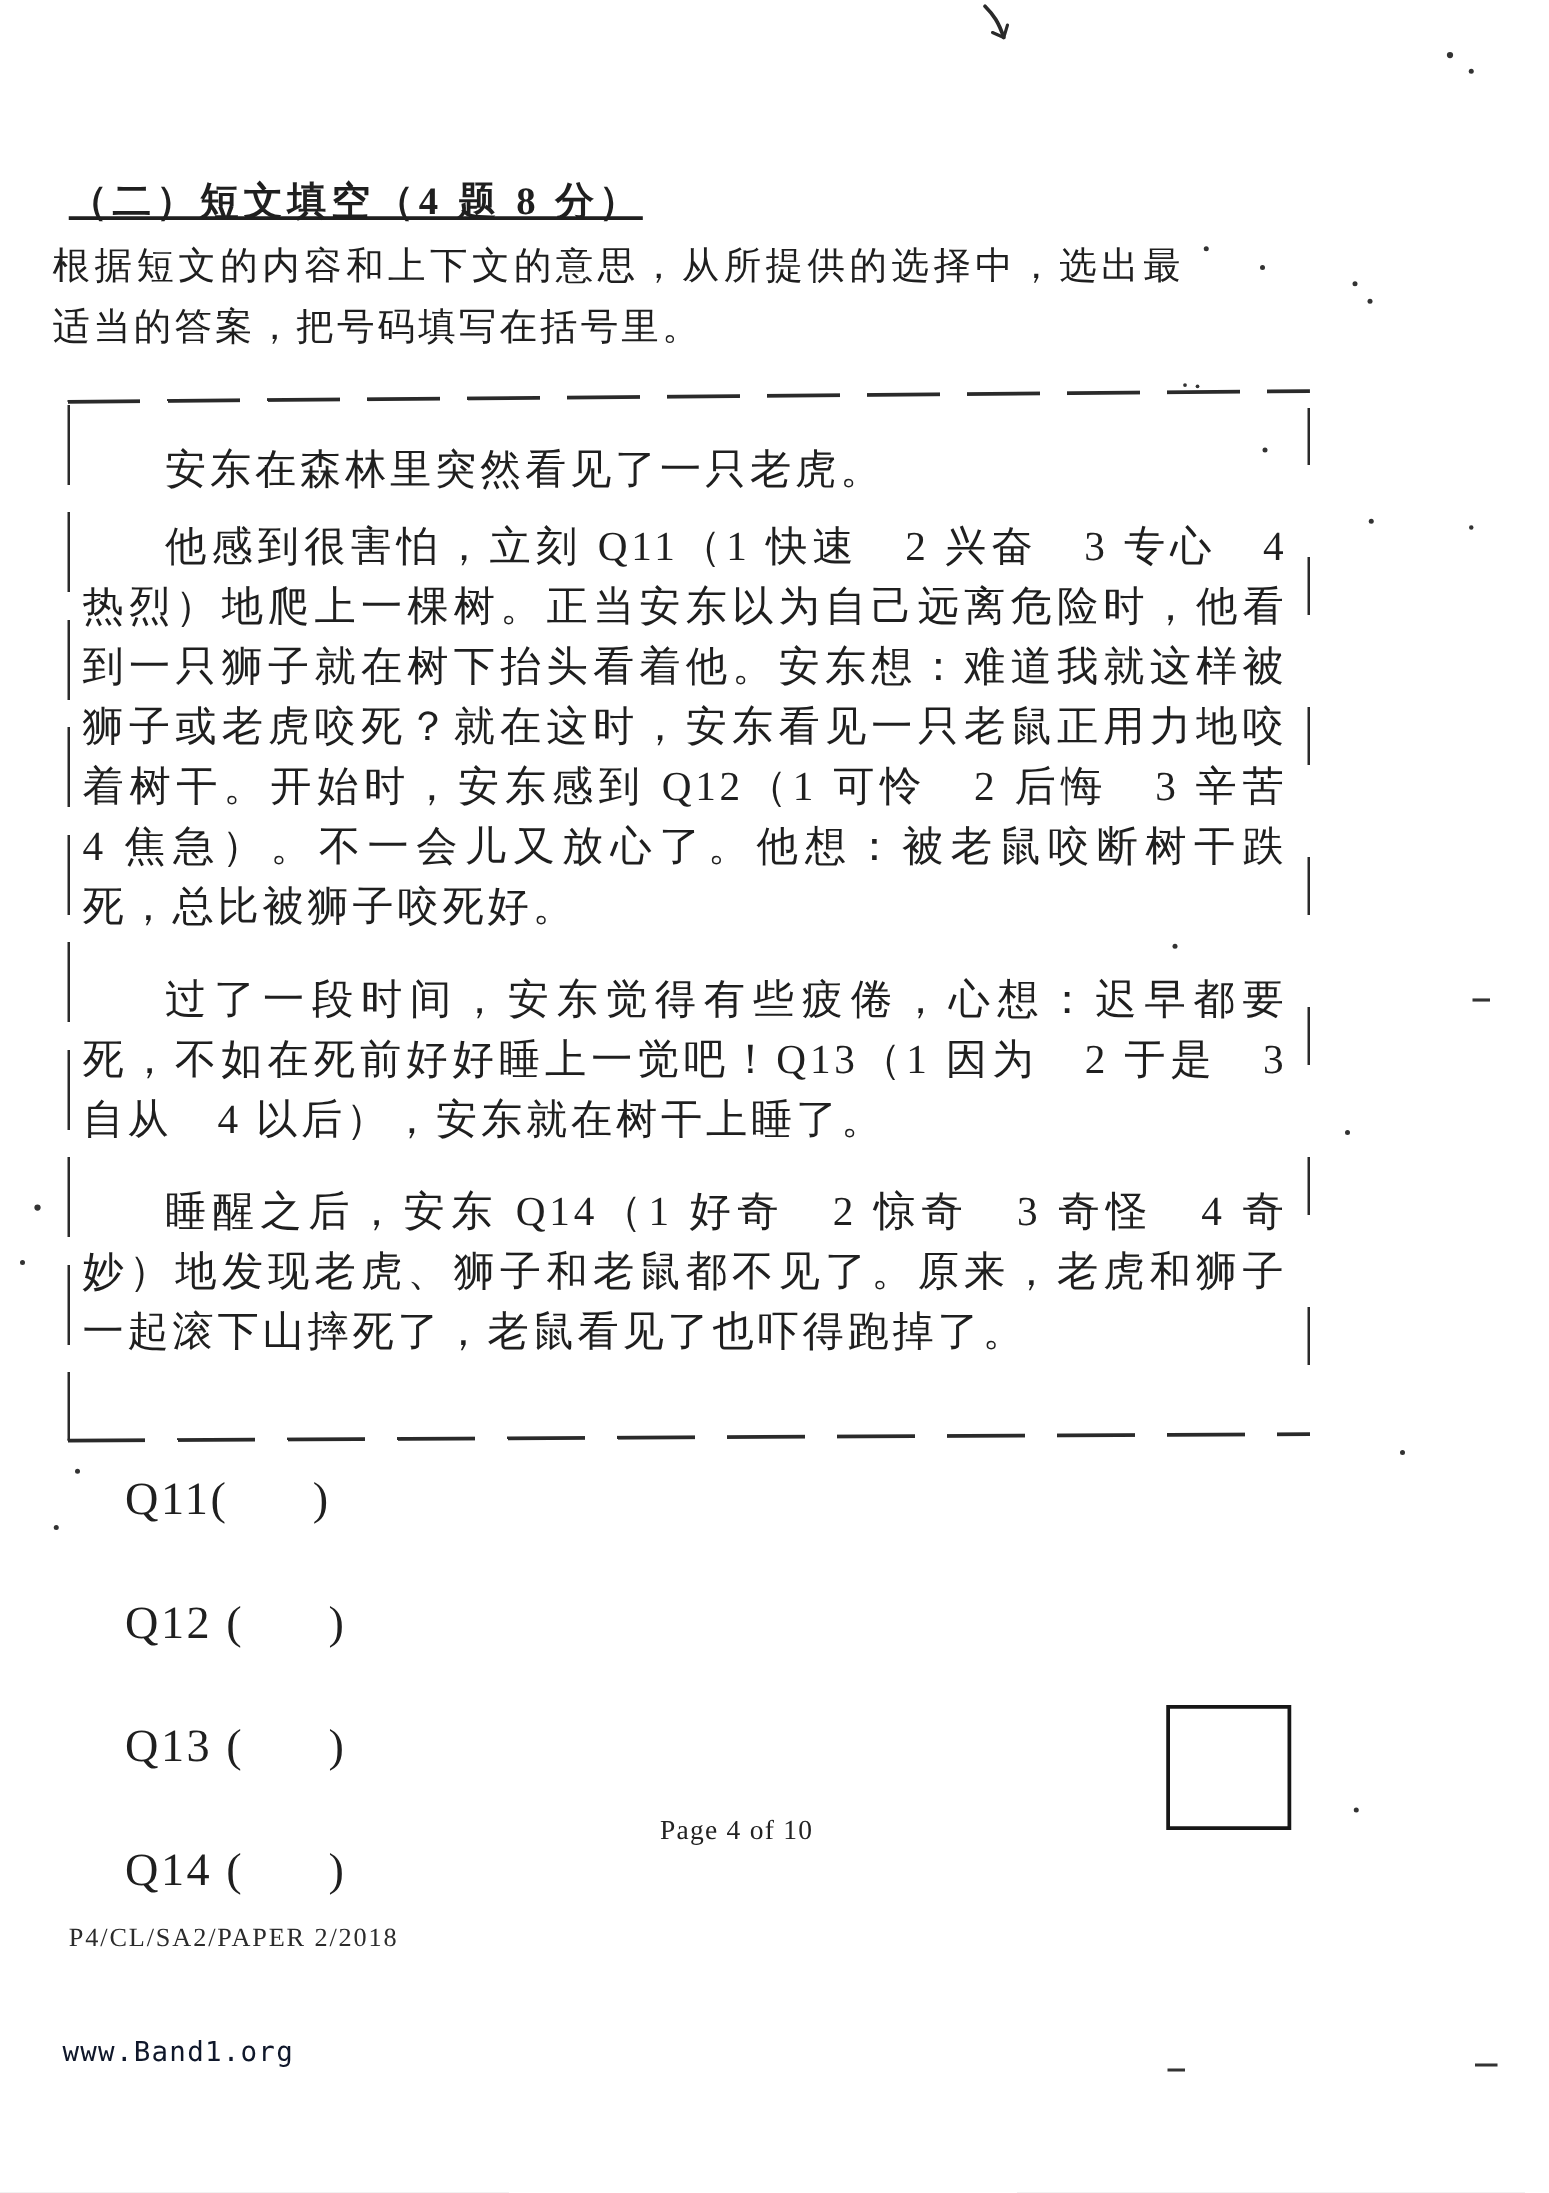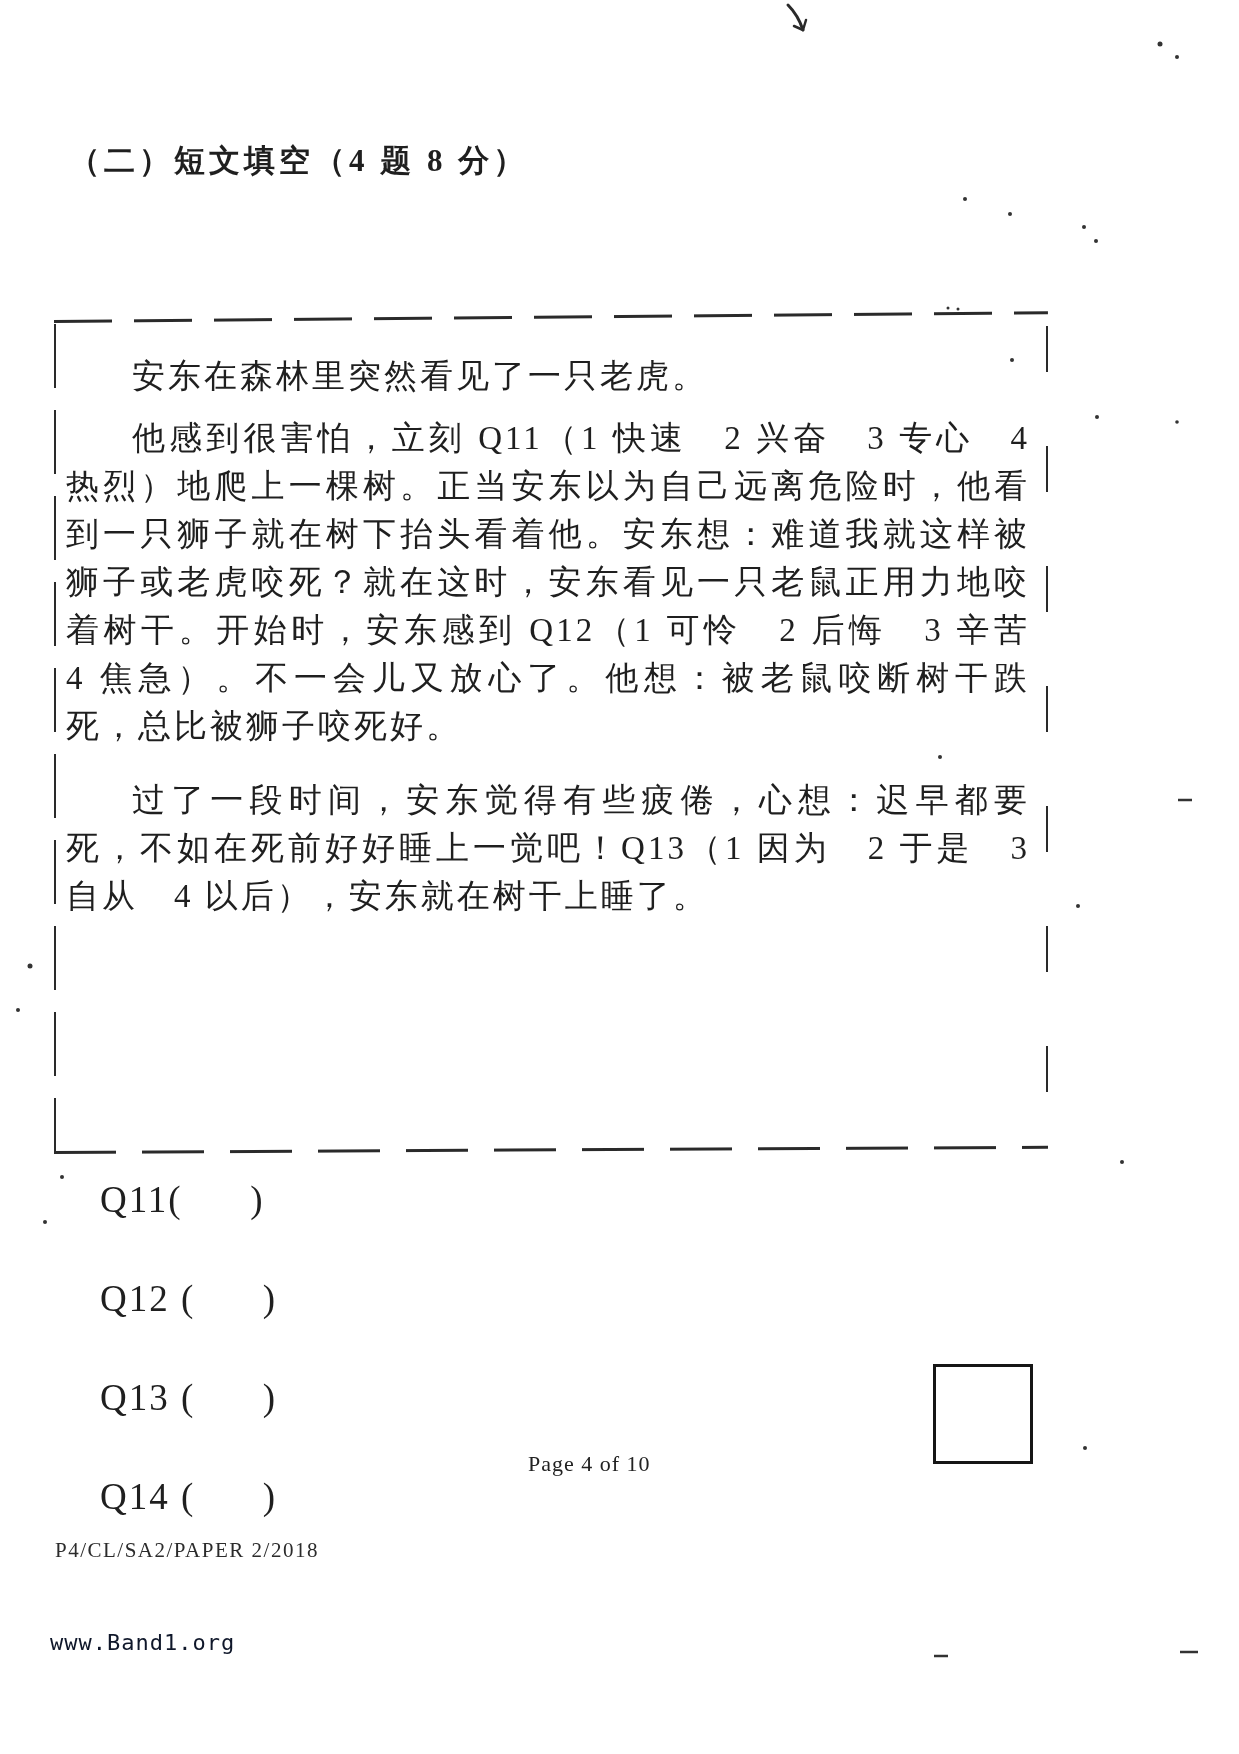--- a/index.html
+++ b/index.html
@@ -6,22 +6,22 @@
   .page{
     position:relative;
     width:1239px;height:1754px;
     margin:0 auto;
     background:#ffffff;
     font-family:"Liberation Serif","DejaVu Serif",serif;
     color:#1f1f1f;
     overflow:hidden;
   }
   .heading{
-    position:absolute;left:69px;top:140px;
-    font-size:31px;font-weight:bold;letter-spacing:4px;margin:0;
+    position:absolute;left:55px;top:140px;
+    font-size:31px;font-weight:bold;letter-spacing:4px;margin:0;text-decoration:underline;
   }
   .instructions{
     position:absolute;left:42px;top:188px;width:905px;
     font-size:30px;line-height:49px;letter-spacing:2.5px;
     text-align:justify;margin:0;
   }
   .passage-box{
     position:absolute;left:54px;top:320px;width:994px;height:834px;
     box-sizing:border-box;
     padding:32px 18px 0 12px;
@@ -113,30 +113,32 @@
     </g>
   </svg>
 
   <svg class="pen-mark" width="40" height="44" viewBox="0 0 40 44">
     <path d="M6,3 C13,10 17,16 21,28" stroke="#2a2a2a" stroke-width="3" fill="none" stroke-linecap="round"></path>
     <path d="M21,28 l-9,-4 M21,28 l3,-10" stroke="#2a2a2a" stroke-width="2.5" fill="none" stroke-linecap="round"></path>
   </svg>
 
   <h1 class="heading">（二）短文填空（4 题 8 分）</h1>
 
+  <p class="instructions">根据短文的内容和上下文的意思，从所提供的选择中，选出最适当的答案，把号码填写在括号里。</p>
 
   <div class="passage-box">
     <i class="edge top"></i>
     <i class="edge bottom"></i>
     <i class="edge left"></i>
     <i class="edge right"></i>
 
     <p class="para first">安东在森林里突然看见了一只老虎。</p>
     <p class="para">他感到很害怕，立刻 Q11（1 快速　2 兴奋　3 专心　4 热烈）地爬上一棵树。正当安东以为自己远离危险时，他看到一只狮子就在树下抬头看着他。安东想：难道我就这样被狮子或老虎咬死？就在这时，安东看见一只老鼠正用力地咬着树干。开始时，安东感到 Q12（1 可怜　2 后悔　3 辛苦　4 焦急）。不一会儿又放心了。他想：被老鼠咬断树干跌死，总比被狮子咬死好。</p>
     <p class="para">过了一段时间，安东觉得有些疲倦，心想：迟早都要死，不如在死前好好睡上一觉吧！Q13（1 因为　2 于是　3 自从　4 以后），安东就在树干上睡了。</p>
+    <p class="para">睡醒之后，安东 Q14（1 好奇　2 惊奇　3 奇怪　4 奇妙）地发现老虎、狮子和老鼠都不见了。原来，老虎和狮子一起滚下山摔死了，老鼠看见了也吓得跑掉了。</p>
   </div>
 
   <div class="answers">
     <span class="blank">Q11(      )</span>
     <span class="blank">Q12 (      )</span>
     <span class="blank">Q13 (      )</span>
     <span class="blank">Q14 (      )</span>
   </div>
 
   <div class="score-box"></div>

